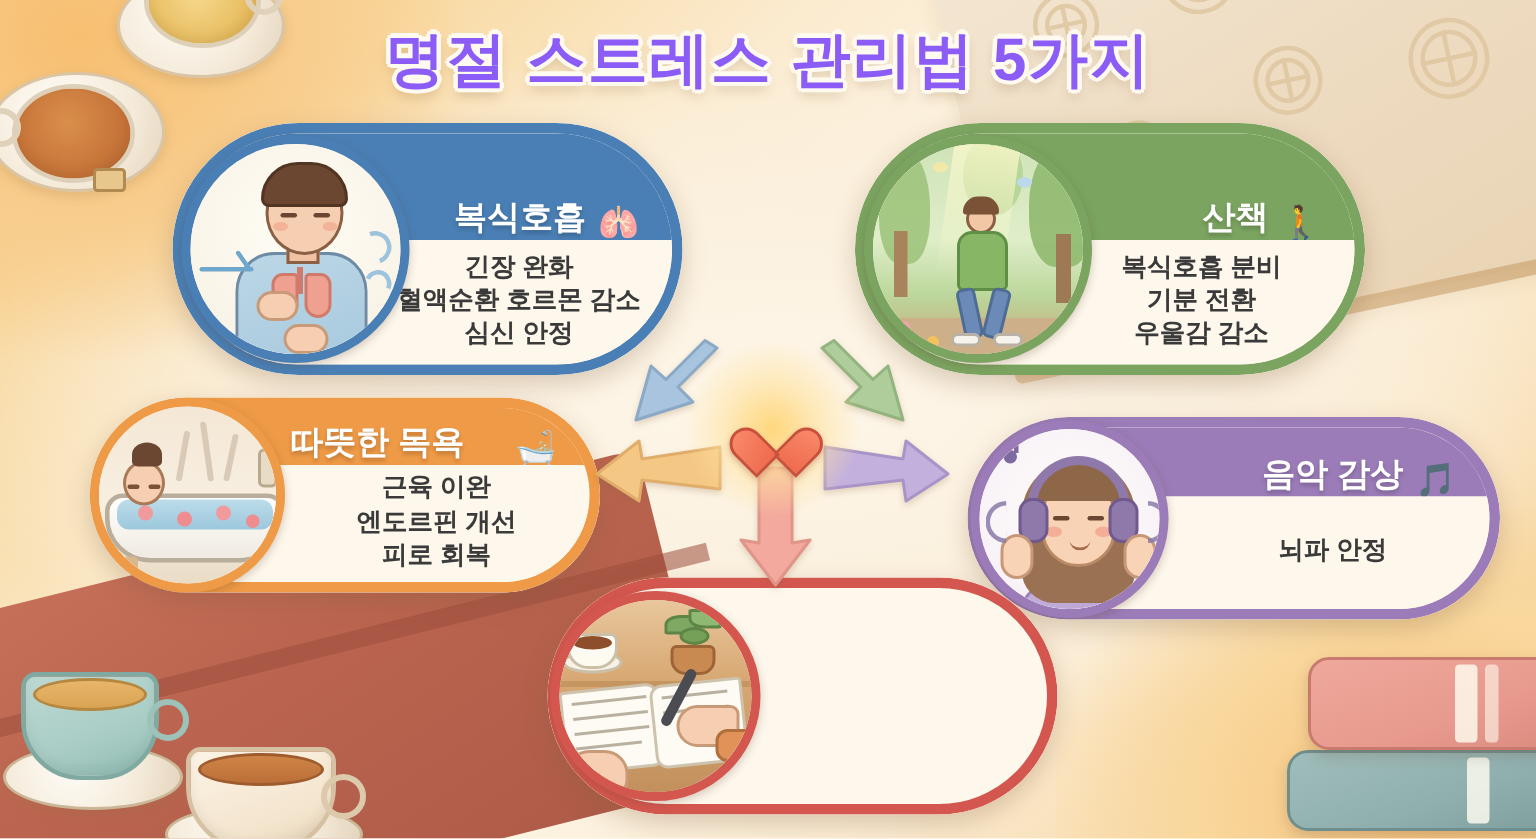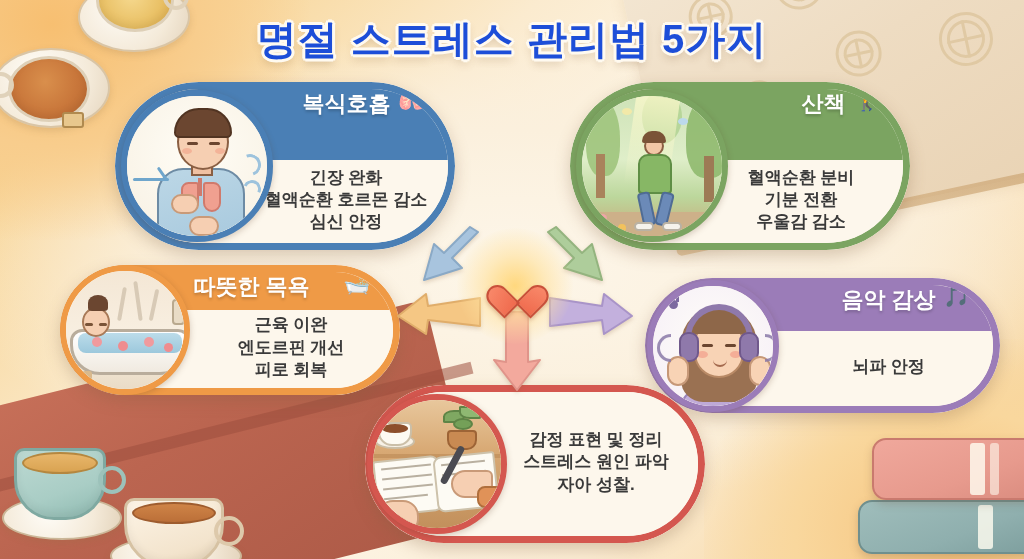--- a/index.html
+++ b/index.html
@@ -96,21 +96,21 @@
   .towel-stripe{
     position:absolute; top:6%; height:88%; width:15px;
     background:rgba(255,252,240,.82); border-radius:3px;
   }
 
   
   .title{
     position:absolute; left:0; right:0; top:12px;
     text-align:center;
     font-size:40px; font-weight:bold; letter-spacing:1px;
-    color:#1d4ed8;
+    color:#8b5cf6;
     text-shadow:
       3px 0 0 #fffaf0, -3px 0 0 #fffaf0, 0 3px 0 #fffaf0, 0 -3px 0 #fffaf0,
       2px 2px 0 #fffaf0, -2px 2px 0 #fffaf0, 2px -2px 0 #fffaf0, -2px -2px 0 #fffaf0,
       0 5px 8px rgba(120,80,40,.30);
     white-space:nowrap;
   }
 
   
   .card{
     position:absolute;
@@ -122,21 +122,21 @@
   .card-inner{
     position:absolute; inset:0;
     border-radius:999px;
     border:7px solid var(--accent);
     overflow:hidden;
     display:flex; flex-direction:column;
   }
   .card-head{
     height:46%;
     background:var(--accent);
-    display:flex; align-items:flex-start; justify-content:flex-end;
+    display:flex; align-items:flex-end; justify-content:flex-end;
     padding-right:22px;
     gap:8px;
   }
   .card-head .head-text{
     font-size:22px; font-weight:bold; color:#ffffff;
     text-shadow:0 2px 3px rgba(0,0,0,.22);
     white-space:nowrap;
   }
   .card-head .head-emoji{ font-size:22px; line-height:1; }
   .card-body{
@@ -352,21 +352,21 @@
     </div>
   </div>
 
   <div class="card" style="left:570px; top:82px; width:340px; height:168px; --accent:#7ba461;">
     <div class="card-inner">
       <div class="card-head">
         <span class="head-text">산책</span>
         <span class="head-emoji">🚶</span>
       </div>
       <div class="card-body">
-        <div class="line">혈액순환 분비</div>
+        <div class="line">복식호흡 분비</div>
         <div class="line">기분 전환</div>
         <div class="line">우울감 감소</div>
       </div>
     </div>
     <div class="card-photo">
       <div class="photo-scene" style="background:linear-gradient(180deg,#cfe3b8 0%, #dfeec9 45%, #bcd79c 72%, #c9a878 100%);">
 
         <div class="sk" style="left:4px;  top:4px;  width:34px; height:76px; background:#9ec47c; border-radius:50% 50% 40% 40%; opacity:.9;"></div>
         <div class="sk" style="left:14px; top:58px; width:9px;  height:44px; background:#a9835c;"></div>
         <div class="sk" style="left:104px;top:0px;  width:44px; height:82px; background:#8fb96e; border-radius:50% 50% 40% 40%; opacity:.9;"></div>
@@ -480,25 +480,20 @@
         <div class="sk" style="left:16px; top:14px; width:9px; height:9px; background:#7d6aa0; border-radius:50%;"></div>
         <div class="sk" style="left:23px; top:2px;  width:3px; height:14px; background:#7d6aa0;"></div>
         <div class="sk" style="left:104px;top:12px; width:9px; height:9px; background:#7d6aa0; border-radius:50%;"></div>
         <div class="sk" style="left:111px;top:0px;  width:3px; height:14px; background:#7d6aa0;"></div>
       </div>
     </div>
   </div>
 
   <div class="card" style="left:365px; top:385px; width:340px; height:158px; --accent:#d4574f;">
     <div class="card-inner">
-      <div class="card-body">
-        <div class="line">감정 표현 및 정리</div>
-        <div class="line">스트레스 원인 파악</div>
-        <div class="line">자아 성찰.</div>
-      </div>
     </div>
     <div class="card-photo" style="width:140px; height:140px; left:2px;">
       <div class="photo-scene" style="background:linear-gradient(180deg,#e8c79c 0%, #d8a974 40%, #c2905c 100%);">
 
         <div class="sk" style="left:0; top:54px; width:140px; height:4px; background:#b5834f; opacity:.5;"></div>
         <div class="sk" style="left:0; top:96px; width:140px; height:4px; background:#b5834f; opacity:.45;"></div>
 
         <div class="sk" style="left:74px; top:30px; width:30px; height:20px; background:#c98a52; border:2px solid #9d6436; border-radius:4px 4px 10px 10px;"></div>
         <div class="sk" style="left:70px; top:10px; width:22px; height:13px; background:#7fa862; border:2px solid #5e8446; border-radius:50% 10% 50% 10%;"></div>
         <div class="sk" style="left:86px; top:6px;  width:22px; height:13px; background:#8fb872; border:2px solid #5e8446; border-radius:10% 50% 10% 50%;"></div>

